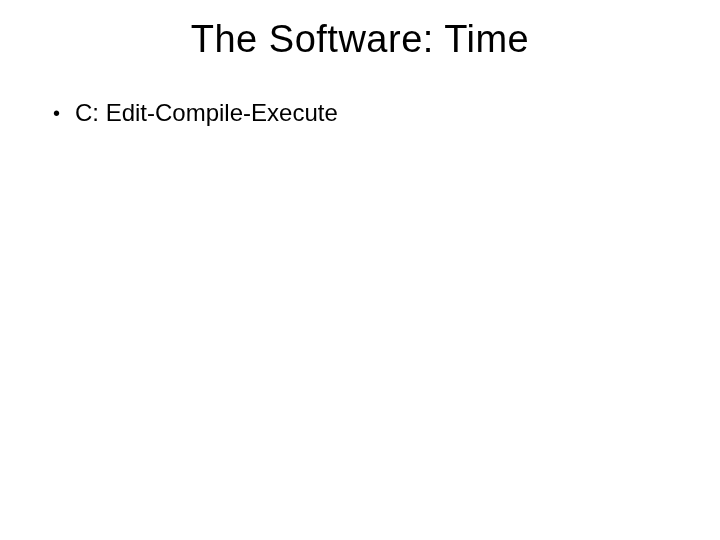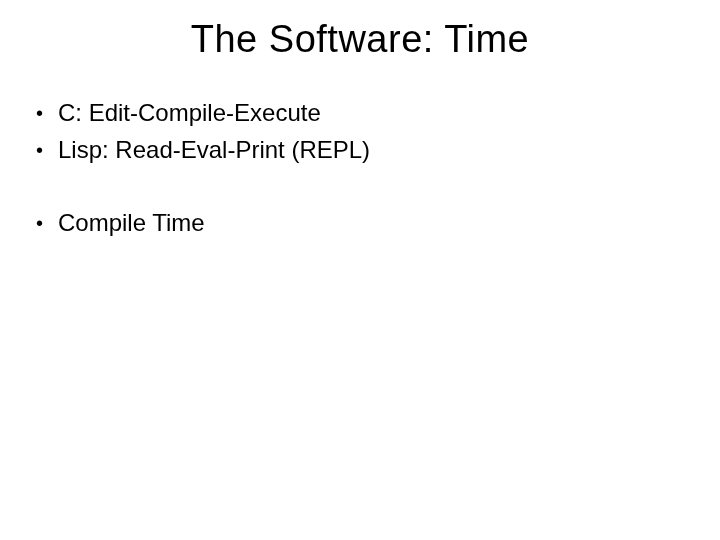--- a/index.html
+++ b/index.html
@@ -24,21 +24,21 @@
     left: 0;
     width: 100%;
     text-align: center;
     font-size: 38px;
     font-weight: 400;
     letter-spacing: 0.5px;
   }
   .body {
     position: absolute;
     top: 96px;
-    left: 32px;
+    left: 49px;
     right: 36px;
   }
   ul.bullets {
     list-style: none;
     margin: 0;
     padding: 0;
   }
   ul.bullets li {
     position: relative;
     padding-left: 26px;
@@ -60,20 +60,18 @@
 </style>
 </head>
 <body>
 
 <div class="slide">
   <div class="title">The Software: Time</div>
 
   <div class="body">
     <ul class="bullets">
       <li>C: Edit-Compile-Execute</li>
-      <li>Lisp: Read-Eval-Print (REPL)</li>
     </ul>
     <div class="group-gap"></div>
     <ul class="bullets">
-      <li>Compile Time</li>
     </ul>
   </div>
 </div>
 
 </body></html>

